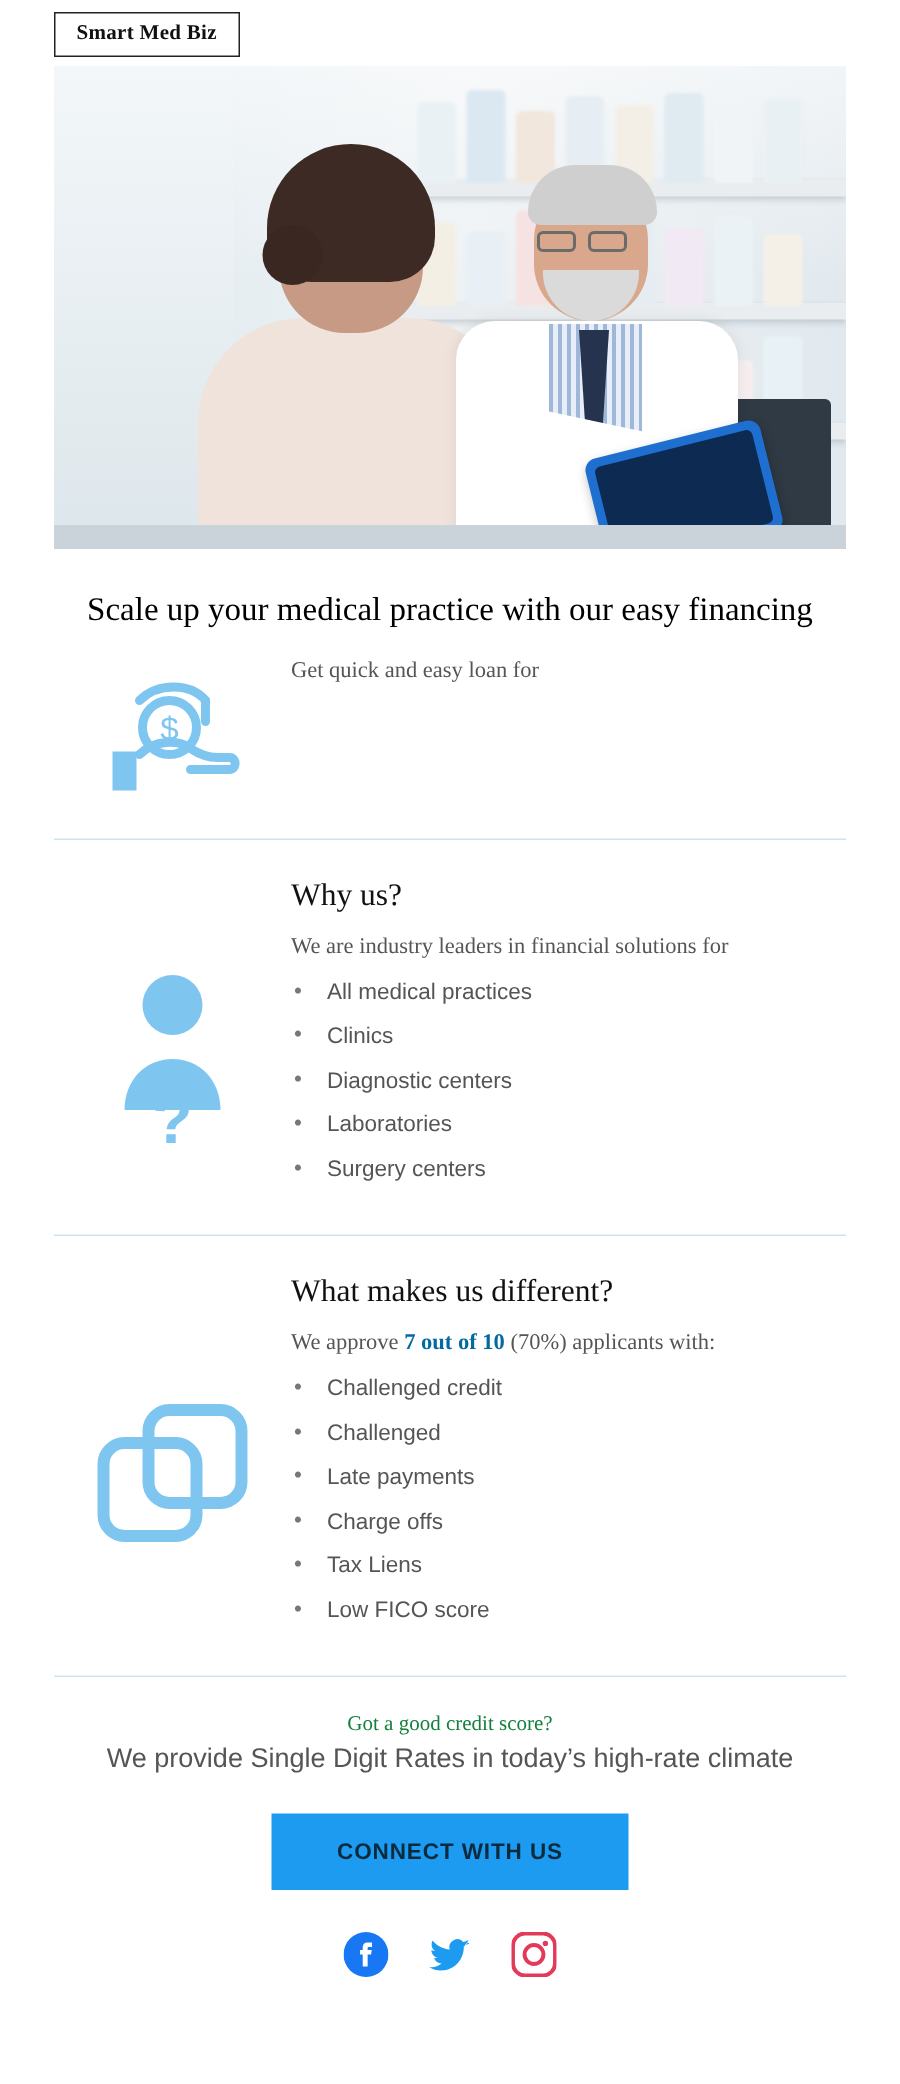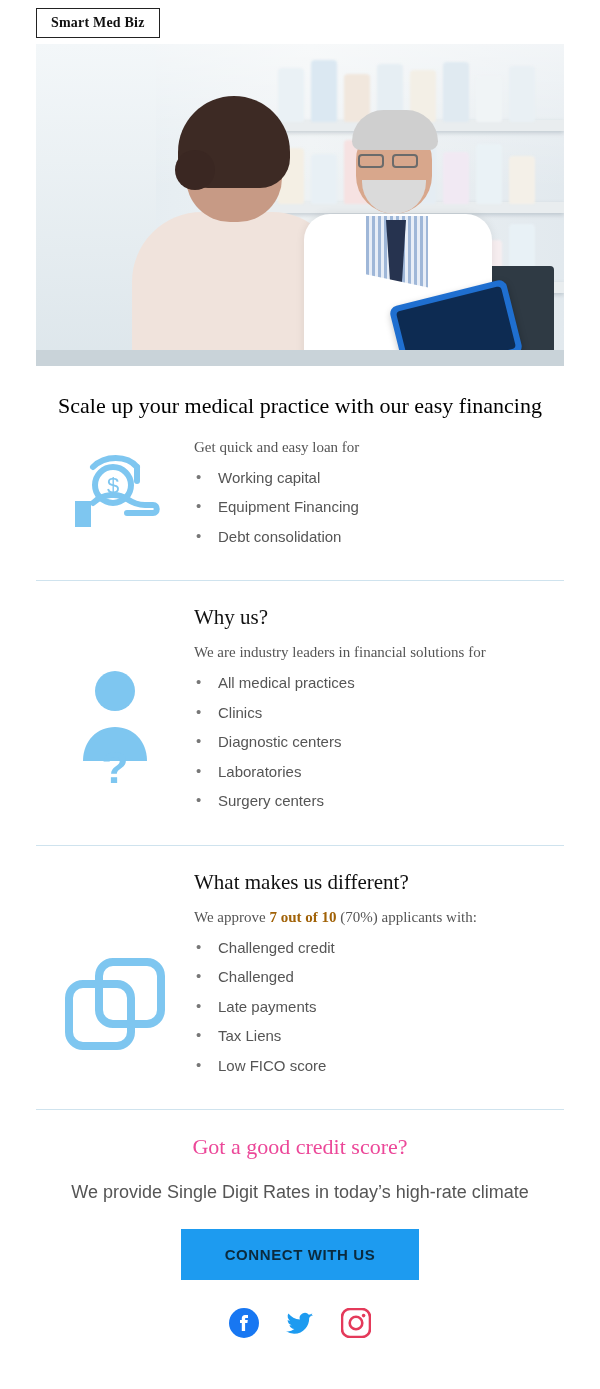--- a/index.html
+++ b/index.html
@@ -251,21 +251,21 @@
   .sec-body {
     flex: 1;
     padding-right: 6px;
   }
   .sec-lead {
     font-size: 15px;
     color: #555;
     margin: 0 0 14px 0;
     font-family: Liberation Serif, serif;
   }
-  .sec-lead b { color: #a16207; }
+  .sec-lead b { color: #0369a1; }
   ul.bullets {
     list-style: none;
     margin: 0;
     padding: 0;
   }
   ul.bullets li {
     font-size: 15px;
     color: #555;
     padding: 0 0 13px 24px;
     position: relative;
@@ -289,23 +289,23 @@
   .section.why .sec-icon { align-items: center; padding-top: 60px; }
   .section.diff .sec-icon { align-items: center; padding-top: 84px; }
 
   
   .cta-block {
     text-align: center;
     padding: 4px 30px 0 30px;
   }
   .cta-title {
     font-family: "Liberation Serif", serif;
-    font-size: 22px;
-    color: #ec4899;
-    margin-bottom: 22px;
+    font-size: 14px;
+    color: #15803d;
+    margin-bottom: 4px;
   }
   .cta-sub {
     font-size: 18px;
     color: #555;
     margin-bottom: 26px;
   }
   .cta-button {
     display: inline-block;
     background: #1d9bf0;
     color: #0b2a3d;
@@ -410,25 +410,20 @@
         <path d="M8 56h16v26H8z" fill="#7ec6f0"></path>
         <path d="M26 58c10-10 26-10 34-4 6 4 12 6 18 6h8c5 0 5 8 0 8H60" stroke="#7ec6f0" stroke-width="6" fill="none" stroke-linecap="round"></path>
         <path d="M26 22c12-12 34-12 44 0" stroke="#7ec6f0" stroke-width="6" fill="none" stroke-linecap="round"></path>
         <path d="M70 22v14" stroke="#7ec6f0" stroke-width="6" stroke-linecap="round"></path>
         <circle cx="46" cy="40" r="18" stroke="#7ec6f0" stroke-width="6" fill="none"></circle>
         <text x="46" y="48" font-size="22" font-family="Liberation Sans, sans-serif" fill="#7ec6f0" text-anchor="middle">$</text>
       </svg>
     </div>
     <div class="sec-body">
       <p class="sec-lead">Get quick and easy loan for</p>
-      <ul class="bullets">
-        <li>Working capital</li>
-        <li>Equipment Financing</li>
-        <li>Debt consolidation</li>
-      </ul>
     </div>
   </div>
 
   <div class="divider"></div>
 
   <div class="section why">
     <div class="sec-icon">
       <svg width="92" height="120" viewBox="0 0 92 120" fill="none">
         <circle cx="46" cy="26" r="20" fill="#7ec6f0"></circle>
         <path d="M14 96c0-20 14-34 32-34s32 14 32 34z" fill="#7ec6f0"></path>
@@ -459,20 +454,21 @@
     </div>
     <div class="sec-body">
       <div class="section-title">What makes us different?</div>
       <p class="sec-lead">
         <span>We approve </span><b>7 out of 10</b><span> (70%) applicants with:</span>
       </p>
       <ul class="bullets">
         <li>Challenged credit</li>
         <li>Challenged</li>
         <li>Late payments</li>
+        <li>Charge offs</li>
         <li> Tax Liens</li>
         <li> Low FICO score</li>
       </ul>
     </div>
   </div>
 
   <div class="divider"></div>
 
   <div class="cta-block">
     <div class="cta-title">Got a good credit score?</div>

